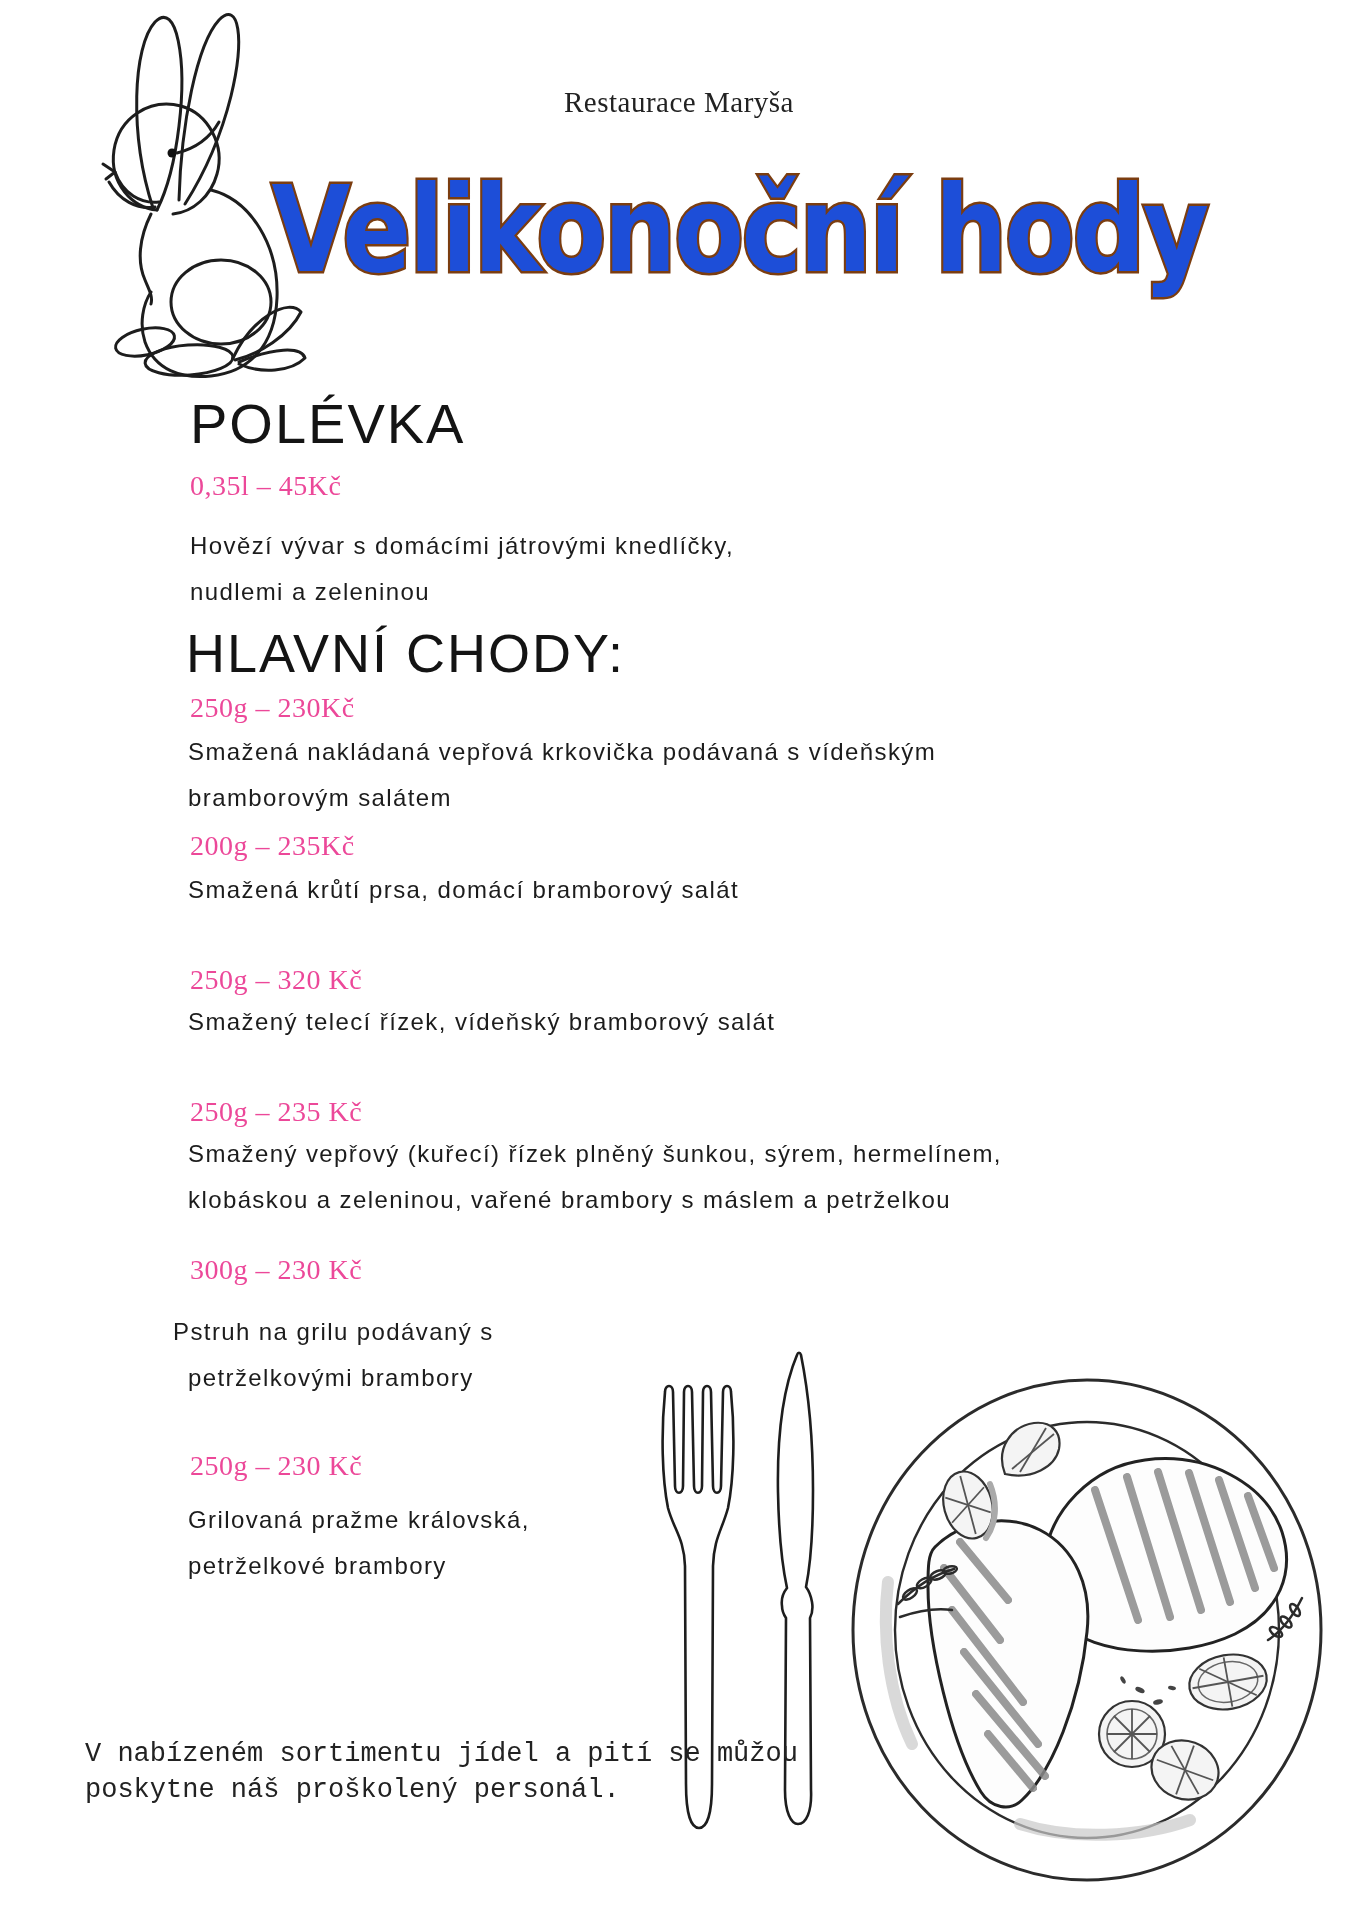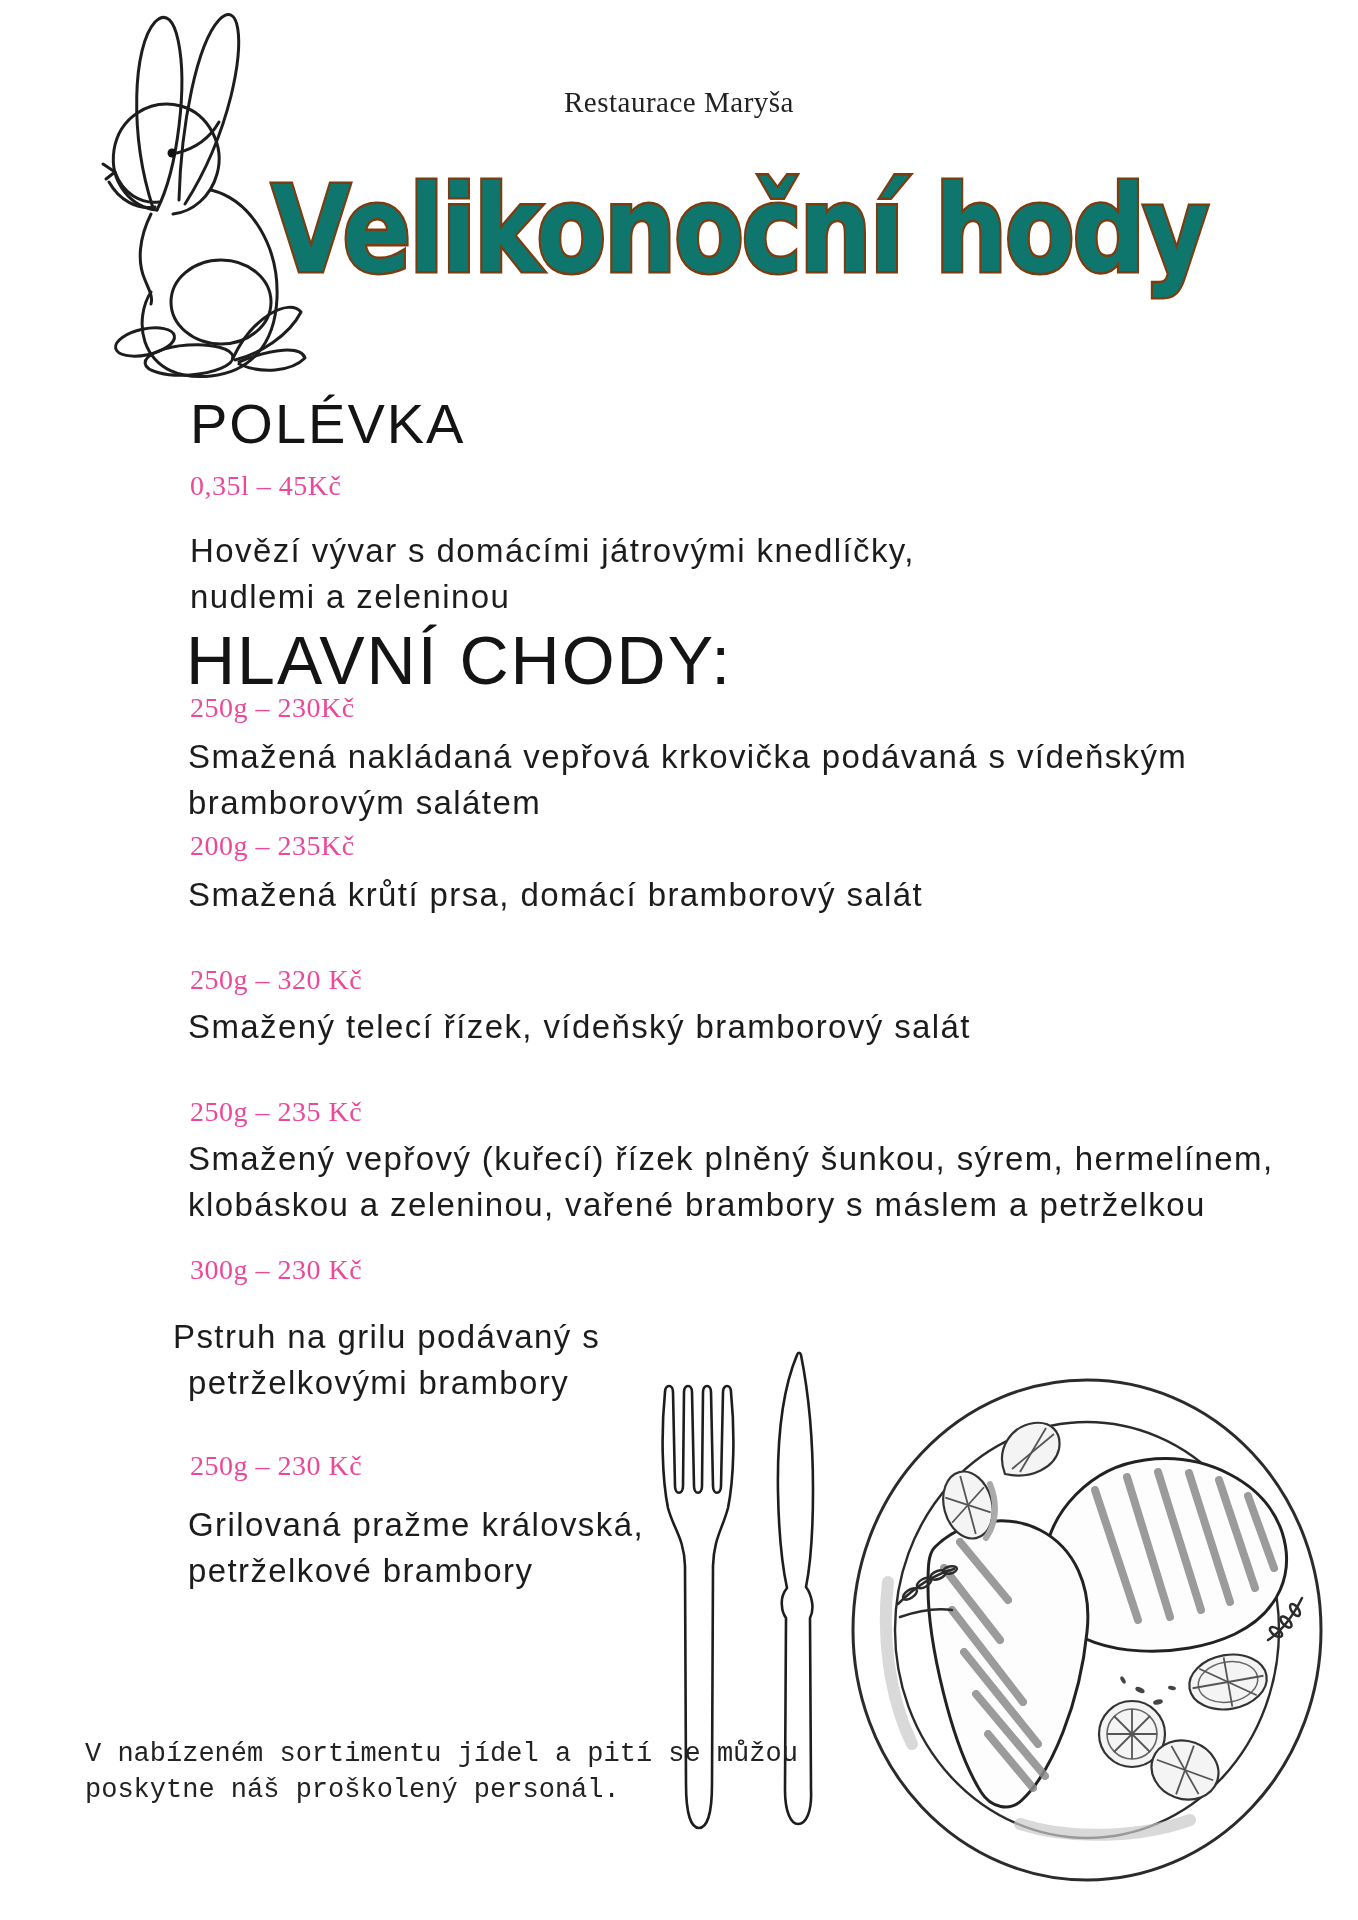--- a/index.html
+++ b/index.html
@@ -8,35 +8,35 @@
     overflow:hidden;font-family:"Liberation Sans",sans-serif;color:#1a1a1a;
   }
   .abs{position:absolute;}
   .restaurant{
     left:0;right:0;top:86px;text-align:center;
     font-family:"Liberation Serif",serif;font-size:29px;color:#222;letter-spacing:0.5px;
   }
   .title-wrap{
     left:0;right:0;top:164px;text-align:center;padding-left:120px;
     font-family:"DejaVu Sans",sans-serif;font-weight:bold;font-size:120px;line-height:1.1;
-    color:#0f766e;white-space:nowrap;
+    color:#1d4ed8;white-space:nowrap;
   }
   .title-inner{
     display:inline-block;transform:scaleX(0.85);transform-origin:50% 50%;
     -webkit-text-stroke:5px #7b3d10;paint-order:stroke fill;letter-spacing:-3px;
   }
   .h1{
     font-size:56px;letter-spacing:2px;color:#141414;font-weight:400;line-height:1;
     font-family:"Liberation Sans",sans-serif;
   }
   .price{
     font-family:"Liberation Serif",serif;font-size:28px;color:#ec4899;line-height:1;letter-spacing:0.5px;
   }
   .desc{
-    font-family:"Liberation Sans",sans-serif;font-size:33px;color:#1c1c1c;
+    font-family:"Liberation Sans",sans-serif;font-size:24px;color:#1c1c1c;
     letter-spacing:1.4px;line-height:1;white-space:nowrap;
   }
   .footnote{
     font-family:Liberation Mono, monospace;font-size:27px;color:#222;line-height:36px;
   }
   svg{display:block;}
   .ln{fill:none;stroke:#1d1d1d;stroke-width:3;stroke-linecap:round;stroke-linejoin:round;}
   .ln2{fill:none;stroke:#2b2b2b;stroke-width:2.5;stroke-linecap:round;stroke-linejoin:round;}
   .grill{stroke:#8a8a8a;stroke-width:8;stroke-linecap:round;opacity:0.85;}
   .lemon{fill:#f4f4f4;stroke:#333;stroke-width:2.2;}
@@ -70,21 +70,21 @@
 
   <div class="abs title-wrap">
     <span class="title-inner">Velikonoční hody</span>
   </div>
 
   <div class="abs h1" style="left:190px;top:396px;text-align:right;">POLÉVKA</div>
   <div class="abs price" style="left:190px;top:472px;">0,35l – 45Kč</div>
   <div class="abs desc" style="left:190px;top:534px;">Hovězí vývar s domácími játrovými knedlíčky,</div>
   <div class="abs desc" style="left:190px;top:580px;">nudlemi a zeleninou</div>
 
-  <div class="abs h1" style="left:186px;top:626px;font-size:68px;">HLAVNÍ CHODY:</div>
+  <div class="abs h1" style="left:186px;top:626px;font-size:54px;">HLAVNÍ CHODY:</div>
 
   <div class="abs price" style="left:190px;top:694px;">250g – 230Kč</div>
   <div class="abs desc" style="left:188px;top:740px;">Smažená nakládaná vepřová krkovička podávaná s vídeňským</div>
   <div class="abs desc" style="left:188px;top:786px;">bramborovým salátem</div>
 
   <div class="abs price" style="left:190px;top:832px;">200g – 235Kč</div>
   <div class="abs desc" style="left:188px;top:878px;">Smažená krůtí prsa, domácí bramborový salát</div>
 
   <div class="abs price" style="left:190px;top:966px;">250g – 320 Kč</div>
   <div class="abs desc" style="left:188px;top:1010px;">Smažený telecí řízek, vídeňský bramborový salát</div>

